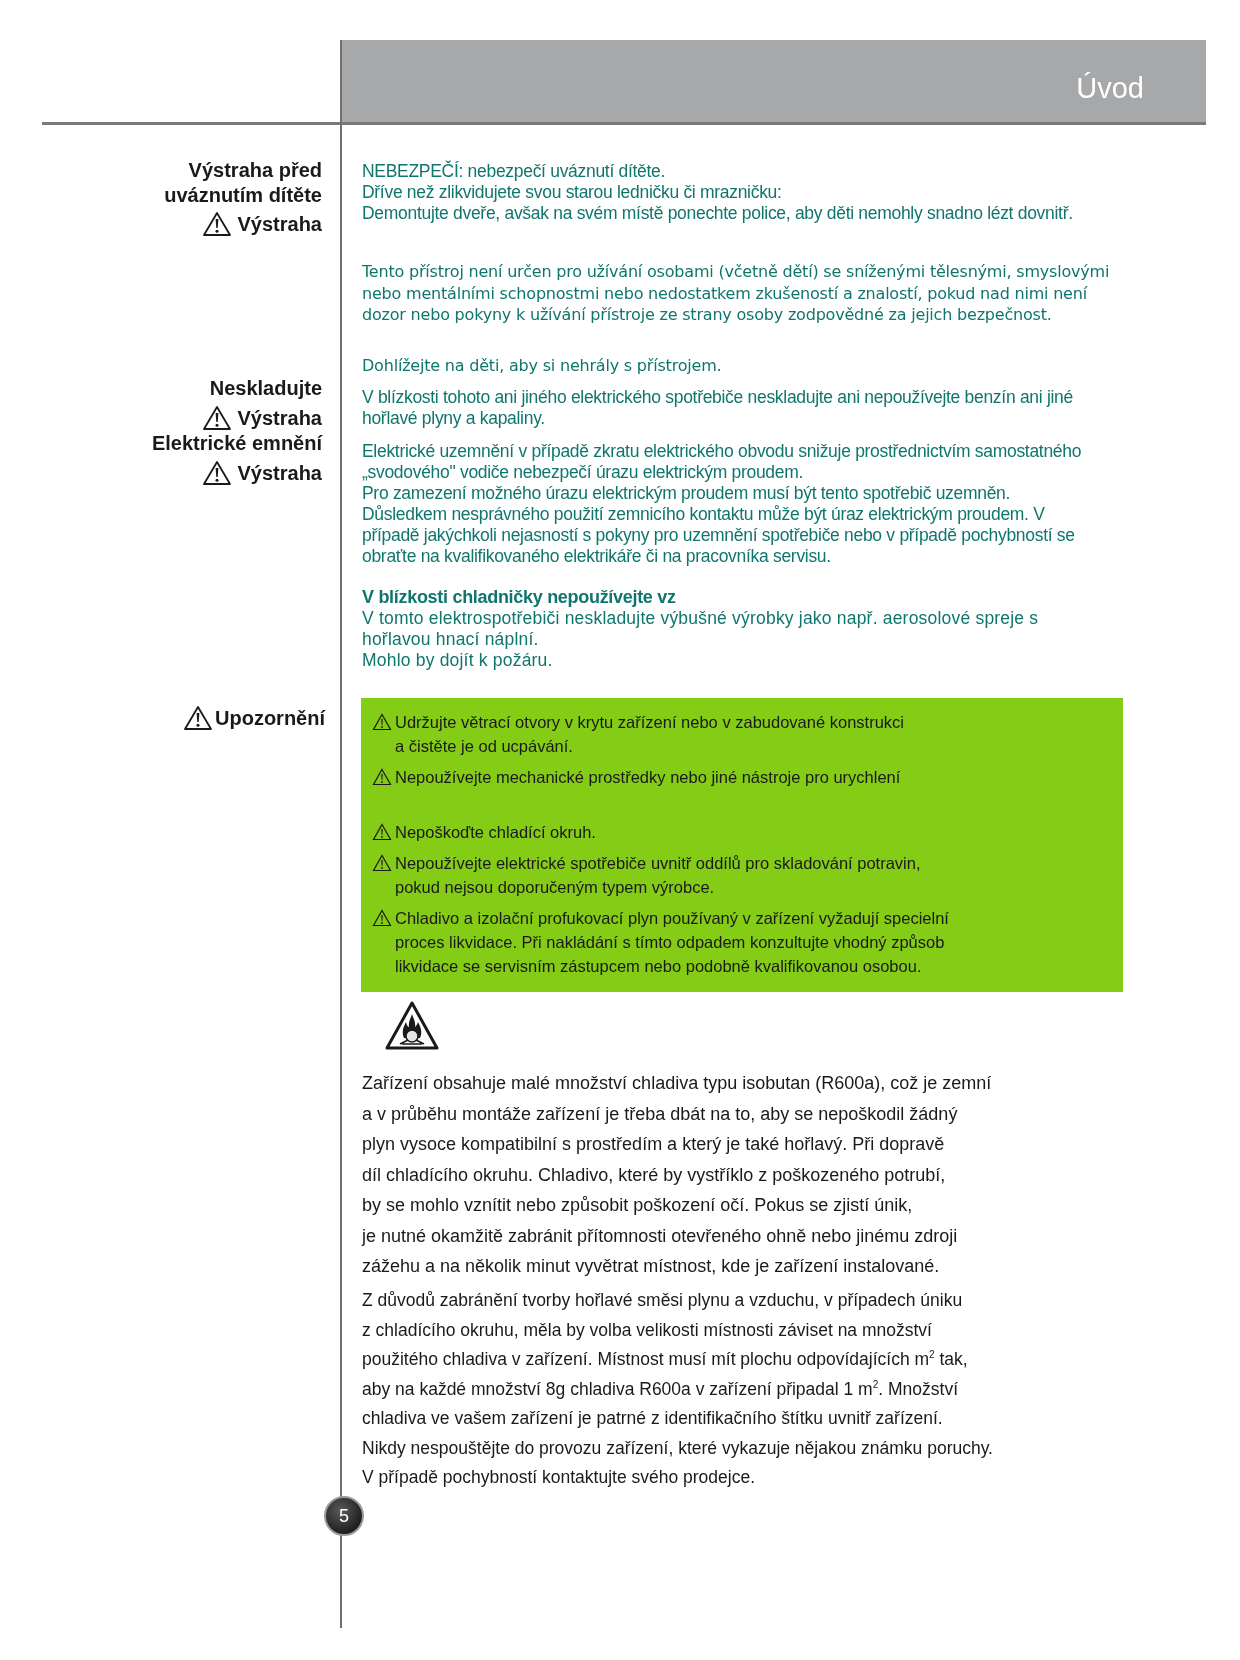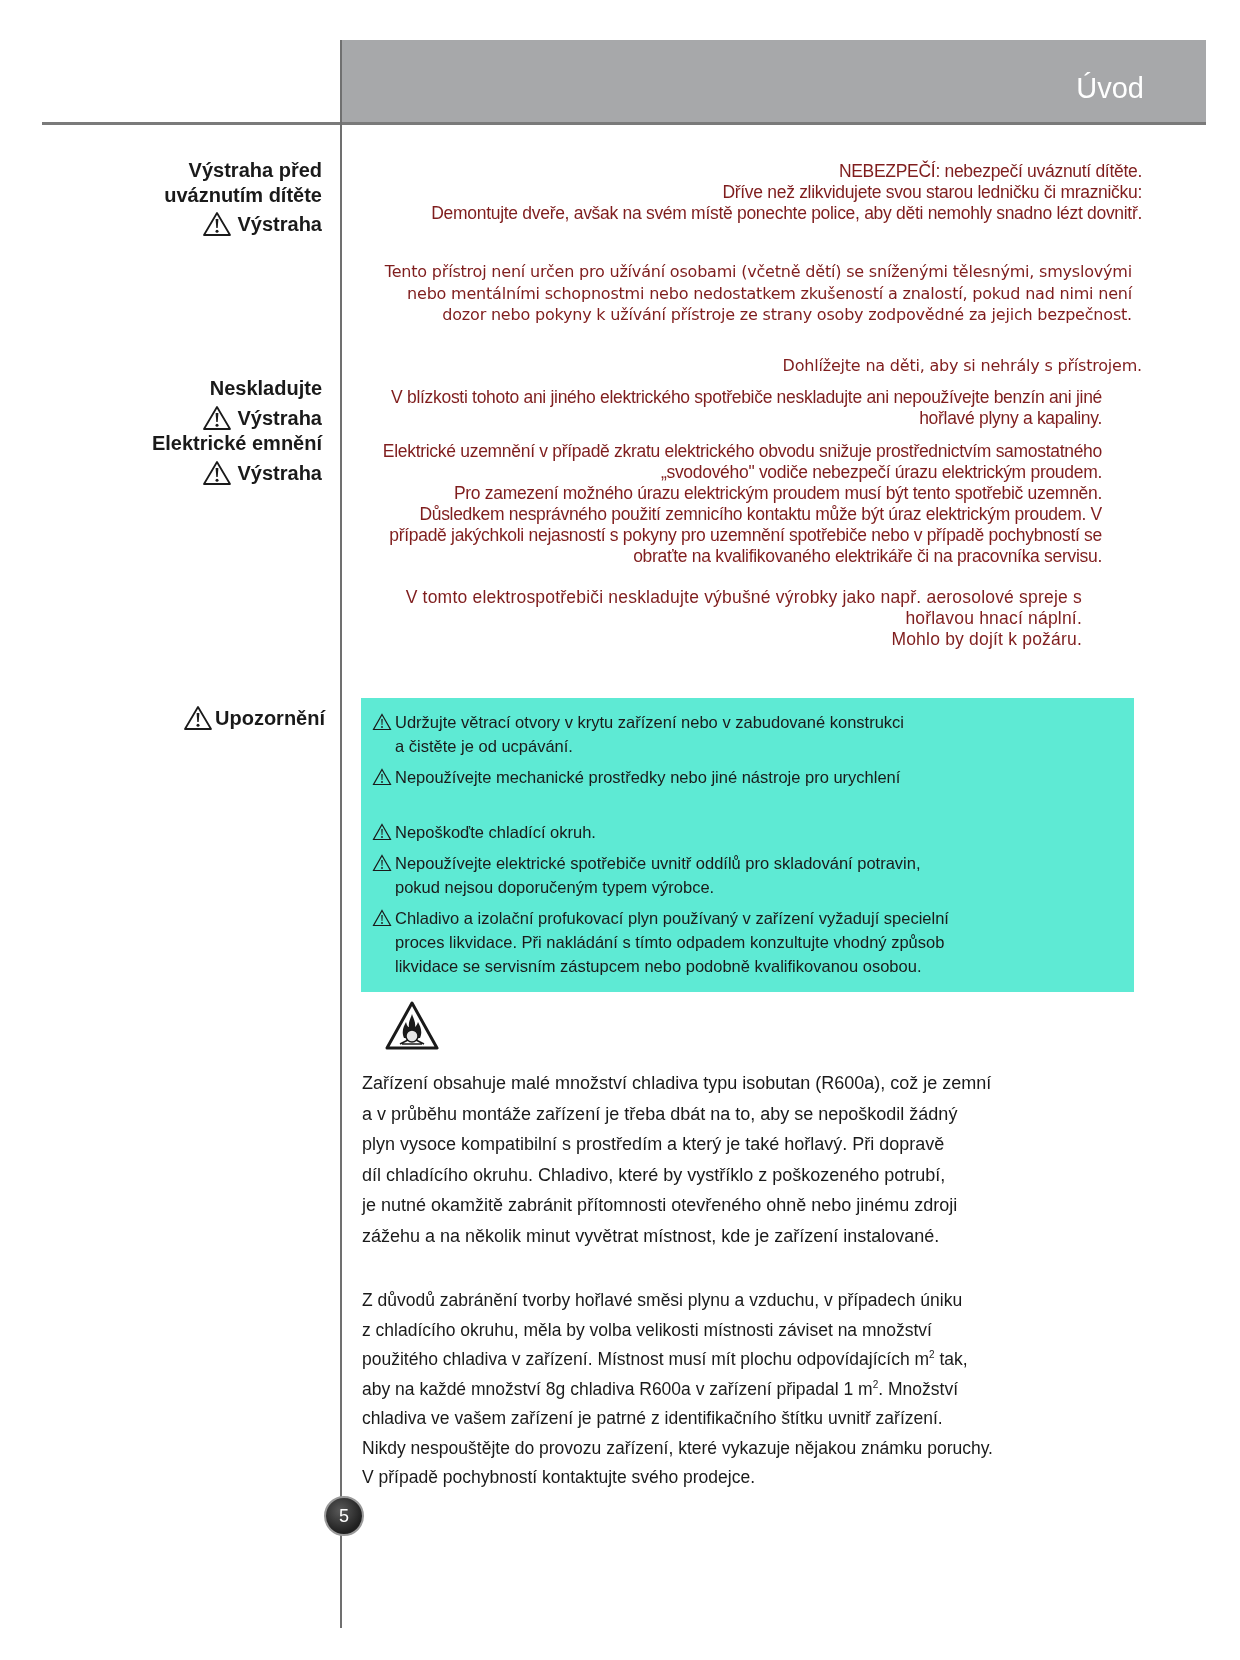--- a/index.html
+++ b/index.html
@@ -9,27 +9,27 @@
   .header-title { position: absolute; right: 96px; top: 72px; font-size: 29px; color: #ffffff; font-family: "Liberation Sans", sans-serif; }
   .hline { position: absolute; left: 42px; top: 122px; width: 1164px; height: 3px; background: #7a7a7a; }
 
   .side { position: absolute; right: 918px; text-align: left; font-weight: bold; font-size: 20px; line-height: 25px; color: #1a1a1a; }
   .side .row { display: flex; justify-content: flex-end; align-items: center; gap: 6px; white-space: nowrap; }
   .warn-ico { display: inline-block; width: 30px; height: 26px; }
   .warn-ico svg { width: 100%; height: 100%; display: block; }
   .small-ico { display: inline-block; width: 20px; height: 18px; vertical-align: -3px; margin-right: 3px; }
   .small-ico svg { width: 100%; height: 100%; display: block; }
 
-  .body-text { position: absolute; left: 362px; width: 780px; font-size: 17.5px; line-height: 21px; color: #7f1d1d; letter-spacing: -0.3px; text-align: right; }
+  .body-text { position: absolute; left: 362px; width: 780px; font-size: 17.5px; line-height: 21px; color: #0f766e; letter-spacing: -0.3px; }
   .body-text p { margin: 0; }
   .serif-ish { font-family: "DejaVu Sans", sans-serif; font-size: 16px; letter-spacing: -0.2px; line-height: 21.5px; }
   .bold-head { font-weight: bold; font-size: 18px; }
   .wide { letter-spacing: 0.2px; }
 
-  .grey-box { position: absolute; left: 361px; top: 698px; width: 762px; height: 294px; background: #5eead4; padding-left: 11px; }
+  .grey-box { position: absolute; left: 361px; top: 698px; width: 762px; height: 294px; background: #84cc16; }
   .grey-box .item { position: absolute; left: 11px; width: 740px; font-size: 16.5px; line-height: 24px; color: #1a1a1a; }
   .grey-box .item .indent { padding-left: 23px; }
 
   .fire-ico { position: absolute; left: 384px; top: 1000px; width: 56px; height: 52px; }
 
   .bold-para { position: absolute; left: 362px; top: 1068px; width: 800px; font-weight: normal; font-size: 18px; line-height: 30.5px; color: #1a1a1a; }
   .norm-para { position: absolute; left: 362px; top: 1286px; width: 800px; font-size: 17.5px; line-height: 29.5px; color: #1a1a1a; }
   sup { font-size: 10px; line-height: 0; }
 
   .page-num { position: absolute; left: 324px; top: 1496px; width: 36px; height: 36px; border-radius: 50%; background: radial-gradient(circle at 40% 35%, #5a5a5a, #1f1f1f 70%); border: 2px solid #9a9a9a; color: #ffffff; font-size: 18px; text-align: center; line-height: 36px; }
@@ -105,20 +105,21 @@
 
 <div class="body-text" style="top:387px; width:740px;">V blízkosti tohoto ani jiného elektrického spotřebiče neskladujte ani nepoužívejte benzín ani jiné hořlavé plyny a kapaliny.</div>
 
 <div class="body-text" style="top:441px; width:740px;">
   <p>Elektrické uzemnění v případě zkratu elektrického obvodu snižuje prostřednictvím samostatného „svodového" vodiče nebezpečí úrazu elektrickým proudem.</p>
   <p>Pro zamezení možného úrazu elektrickým proudem musí být tento spotřebič uzemněn.</p>
   <p>Důsledkem nesprávného použití zemnicího kontaktu může být úraz elektrickým proudem. V případě jakýchkoli nejasností s pokyny pro uzemnění spotřebiče nebo v případě pochybností se obraťte na kvalifikovaného elektrikáře či na pracovníka servisu.</p>
 </div>
 
 <div class="body-text" style="top:587px; width:720px;">
+  <p class="bold-head">V blízkosti chladničky nepoužívejte vz</p>
   <p class="wide">V tomto elektrospotřebiči neskladujte výbušné výrobky jako např. aerosolové spreje s hořlavou hnací náplní.</p>
   <p class="wide">Mohlo by dojít k požáru.</p>
 </div>
 
 <div class="grey-box">
   <div class="item" style="top:12px;">
     <div><span class="small-ico"><svg viewBox="0 0 20 18">
             <path d="M10 1.5 L18.5 16.5 L1.5 16.5 Z" fill="none" stroke="#1a1a1a" stroke-width="1.2"></path>
             <path d="M9.3 6 L10.7 6 L10.4 12 L9.6 12 Z" fill="#1a1a1a"></path>
             <circle cx="10" cy="14" r="0.9" fill="#1a1a1a"></circle>
@@ -165,20 +166,21 @@
     <circle cx="28" cy="36" r="6" fill="#e6e6e6" stroke="#1a1a1a" stroke-width="1.5"></circle>
     <path d="M16 44 L24 40 M40 44 L32 40 M18 44 L38 44" stroke="#1a1a1a" stroke-width="1.6" fill="none"></path>
   </svg>
 </div>
 
 <div class="bold-para">
   <div>Zařízení obsahuje malé množství chladiva typu isobutan (R600a), což je zemní</div>
   <div>a v průběhu montáže zařízení je třeba dbát na to, aby se nepoškodil žádný</div>
   <div>plyn vysoce kompatibilní s prostředím a který je také hořlavý. Při dopravě</div>
   <div>díl chladícího okruhu. Chladivo, které by vystříklo z poškozeného potrubí,</div>
+  <div>by se mohlo vznítit nebo způsobit poškození očí. Pokus se zjistí únik,</div>
   <div>je nutné okamžitě zabránit přítomnosti otevřeného ohně nebo jinému zdroji</div>
   <div>zážehu a na několik minut vyvětrat místnost, kde je zařízení instalované.</div>
 </div>
 
 <div class="norm-para">
   <div>Z důvodů zabránění tvorby hořlavé směsi plynu a vzduchu, v případech úniku</div>
   <div>z chladícího okruhu, měla by volba velikosti místnosti záviset na množství</div>
   <div><span>použitého chladiva v zařízení. Místnost musí mít plochu odpovídajících m</span><sup>2</sup><span> tak,</span></div>
   <div><span>aby na každé množství 8g chladiva R600a v zařízení připadal 1 m</span><sup>2</sup><span>. Množství</span></div>
   <div>chladiva ve vašem zařízení je patrné z identifikačního štítku uvnitř zařízení.</div>

